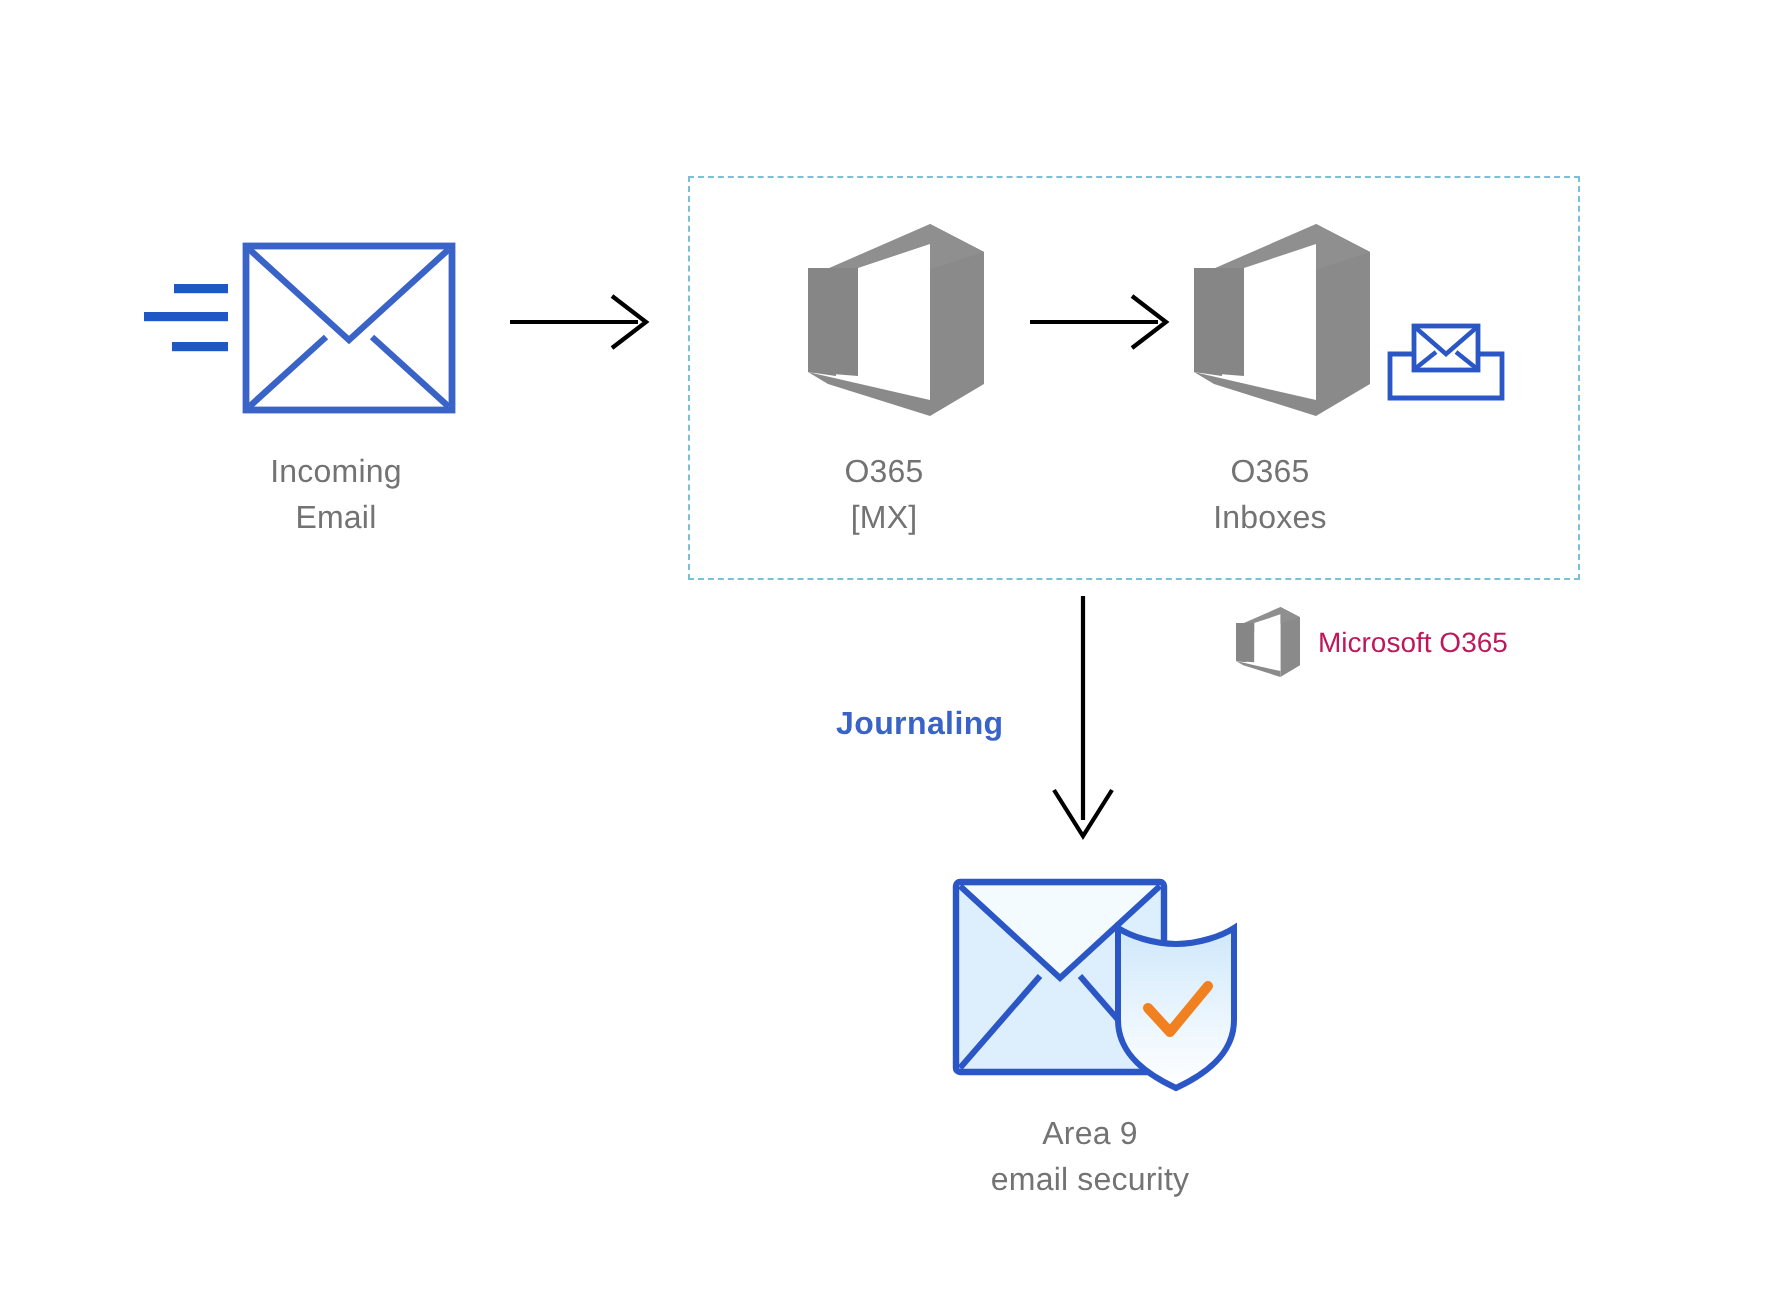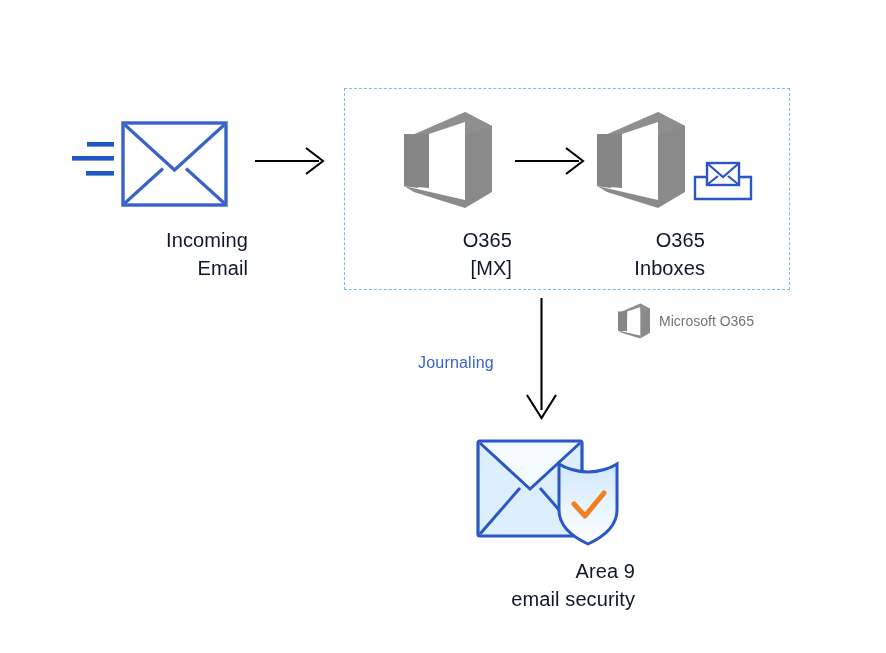--- a/index.html
+++ b/index.html
@@ -12,23 +12,23 @@
   }
   #diagram-canvas {
     position: relative;
     width: 886px;
     height: 653px;
     background: #ffffff;
     overflow: hidden;
   }
   .node-label {
     position: absolute;
-    text-align: right;
-    color: #0f172a;
-    font-size: 20px;
+    text-align: center;
+    color: #737373;
+    font-size: 16px;
     line-height: 1.42;
     white-space: pre-line;
     letter-spacing: 0.1px;
   }
   
   #incoming-email-group {
     position: absolute;
     left: 70px;
     top: 118px;
     width: 200px;
@@ -62,32 +62,32 @@
   
   #legend-microsoft-o365 {
     position: absolute;
     left: 618px;
     top: 303px;
     display: flex;
     align-items: center;
     gap: 9px;
   }
   #legend-label {
-    color: #737373;
+    color: #be185d;
     font-size: 14px;
     white-space: nowrap;
   }
   
   #journaling-label {
     position: absolute;
     left: 418px;
     top: 354px;
     color: #3a63c8;
     font-size: 16px;
-    font-weight: normal;
+    font-weight: bold;
     letter-spacing: 0.2px;
   }
   
   #area1-label {
     left: 455px;
     top: 557px;
     width: 180px;
   }
   svg { display: block; overflow: visible; }
   .abs-svg { position: absolute; }

